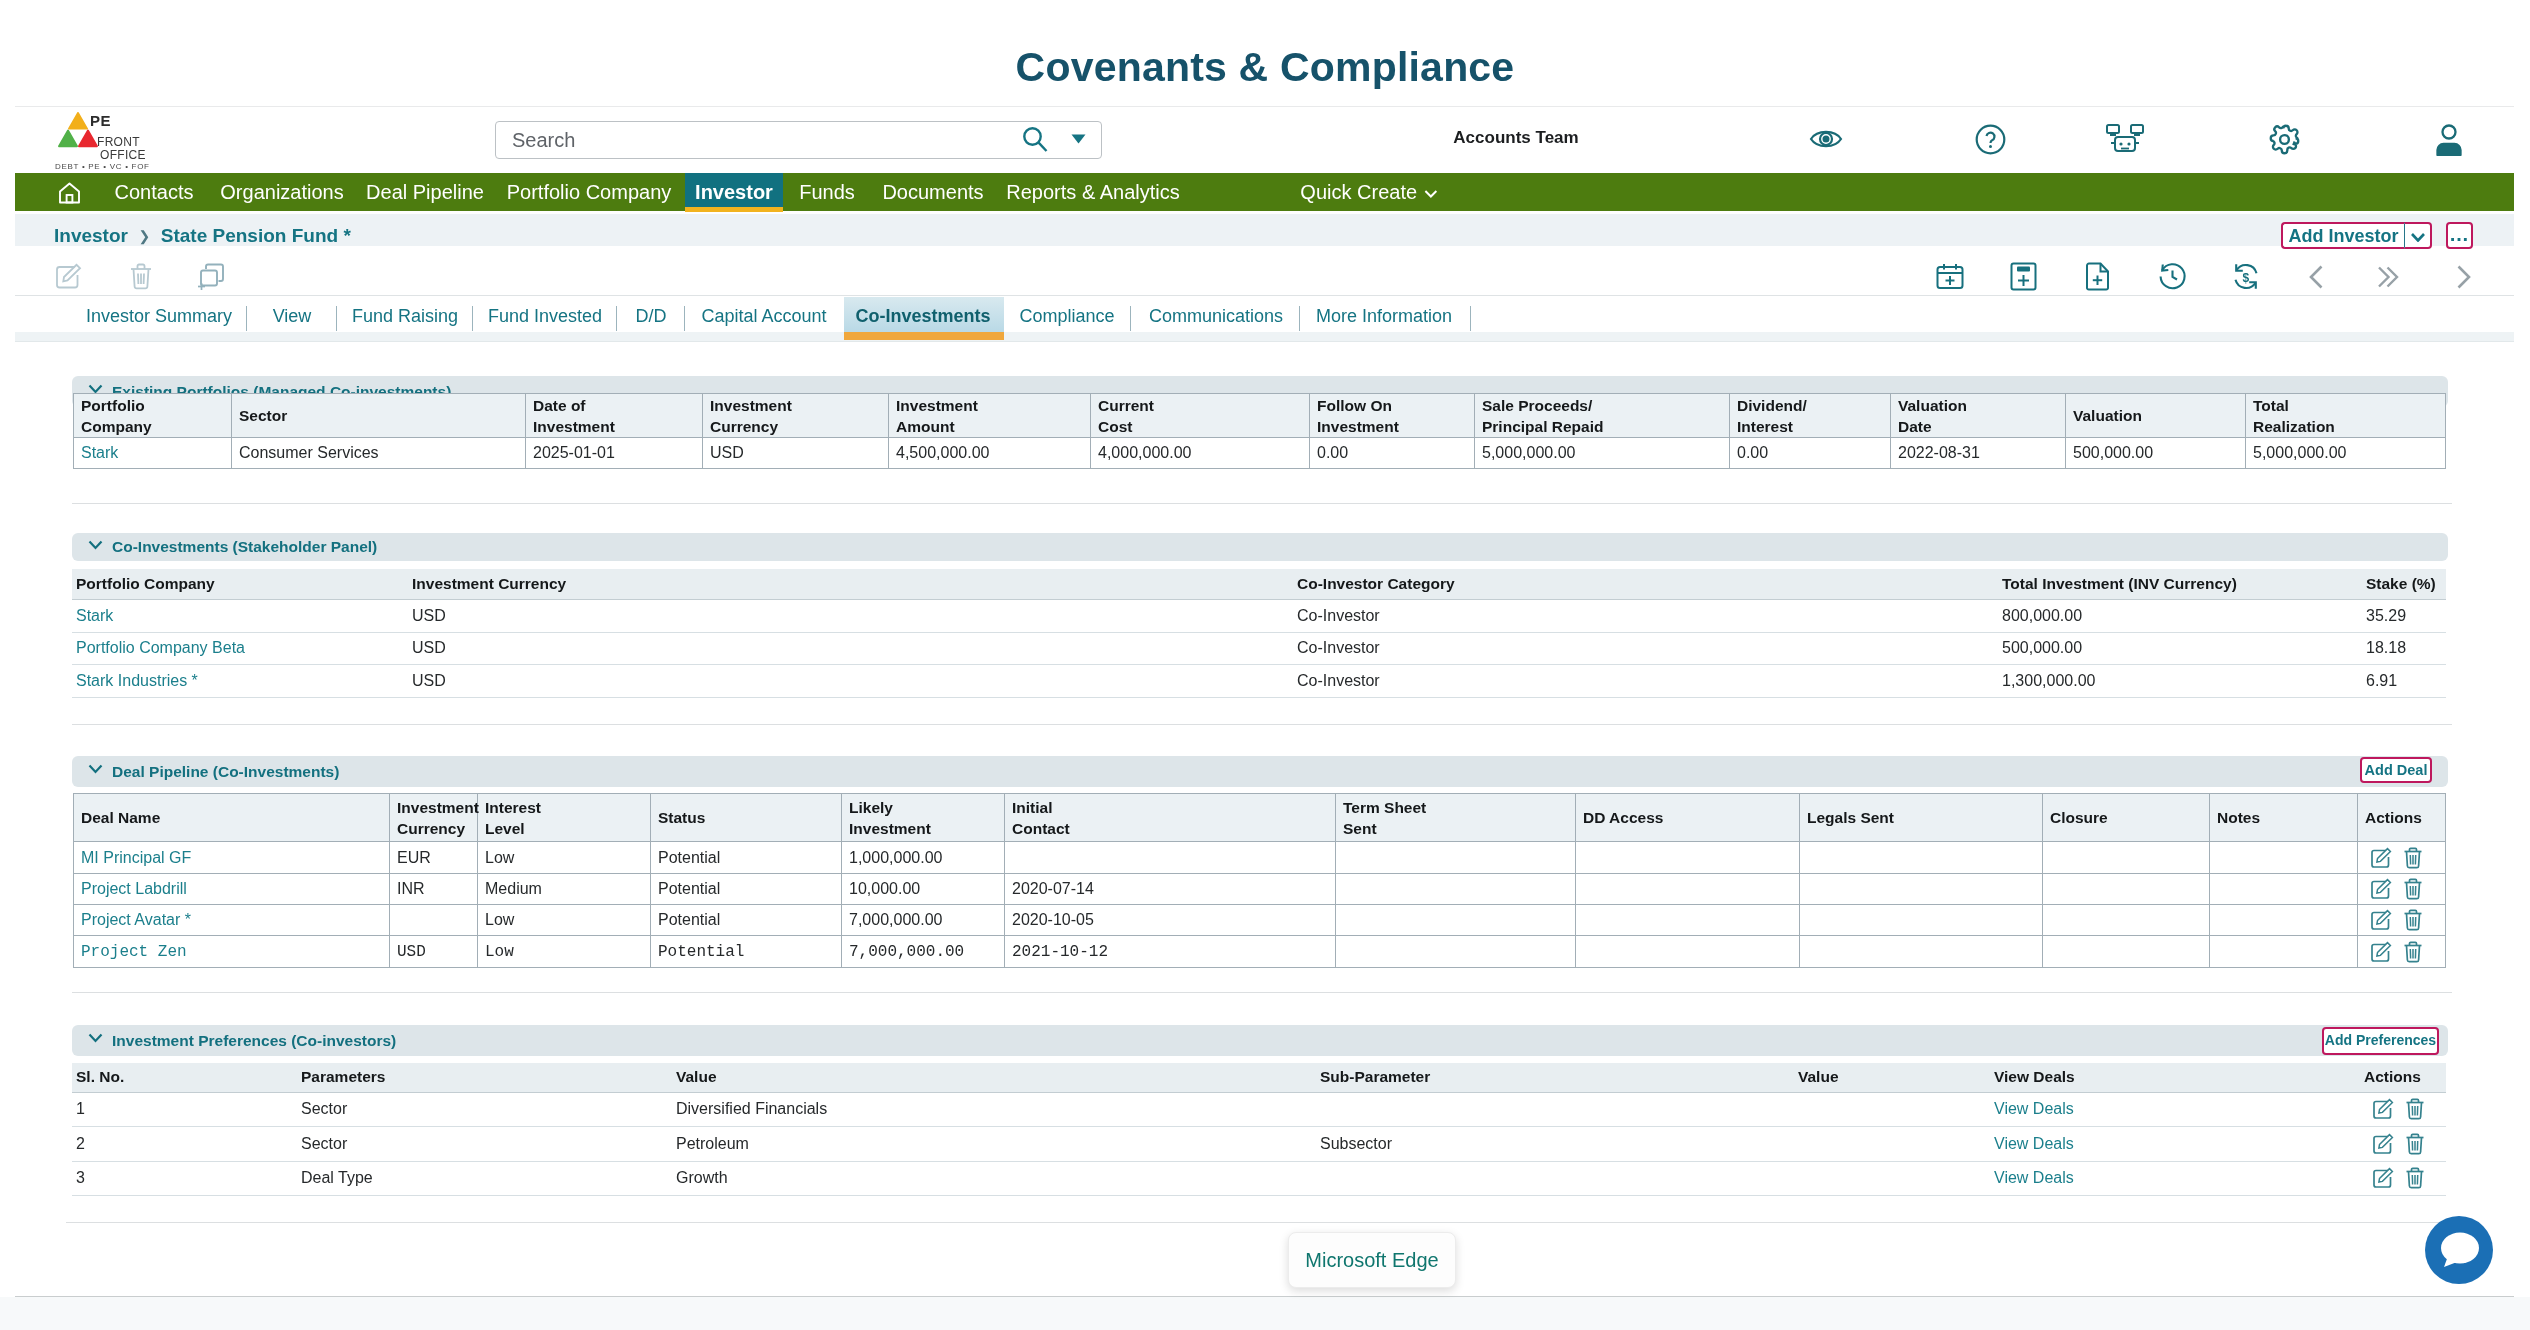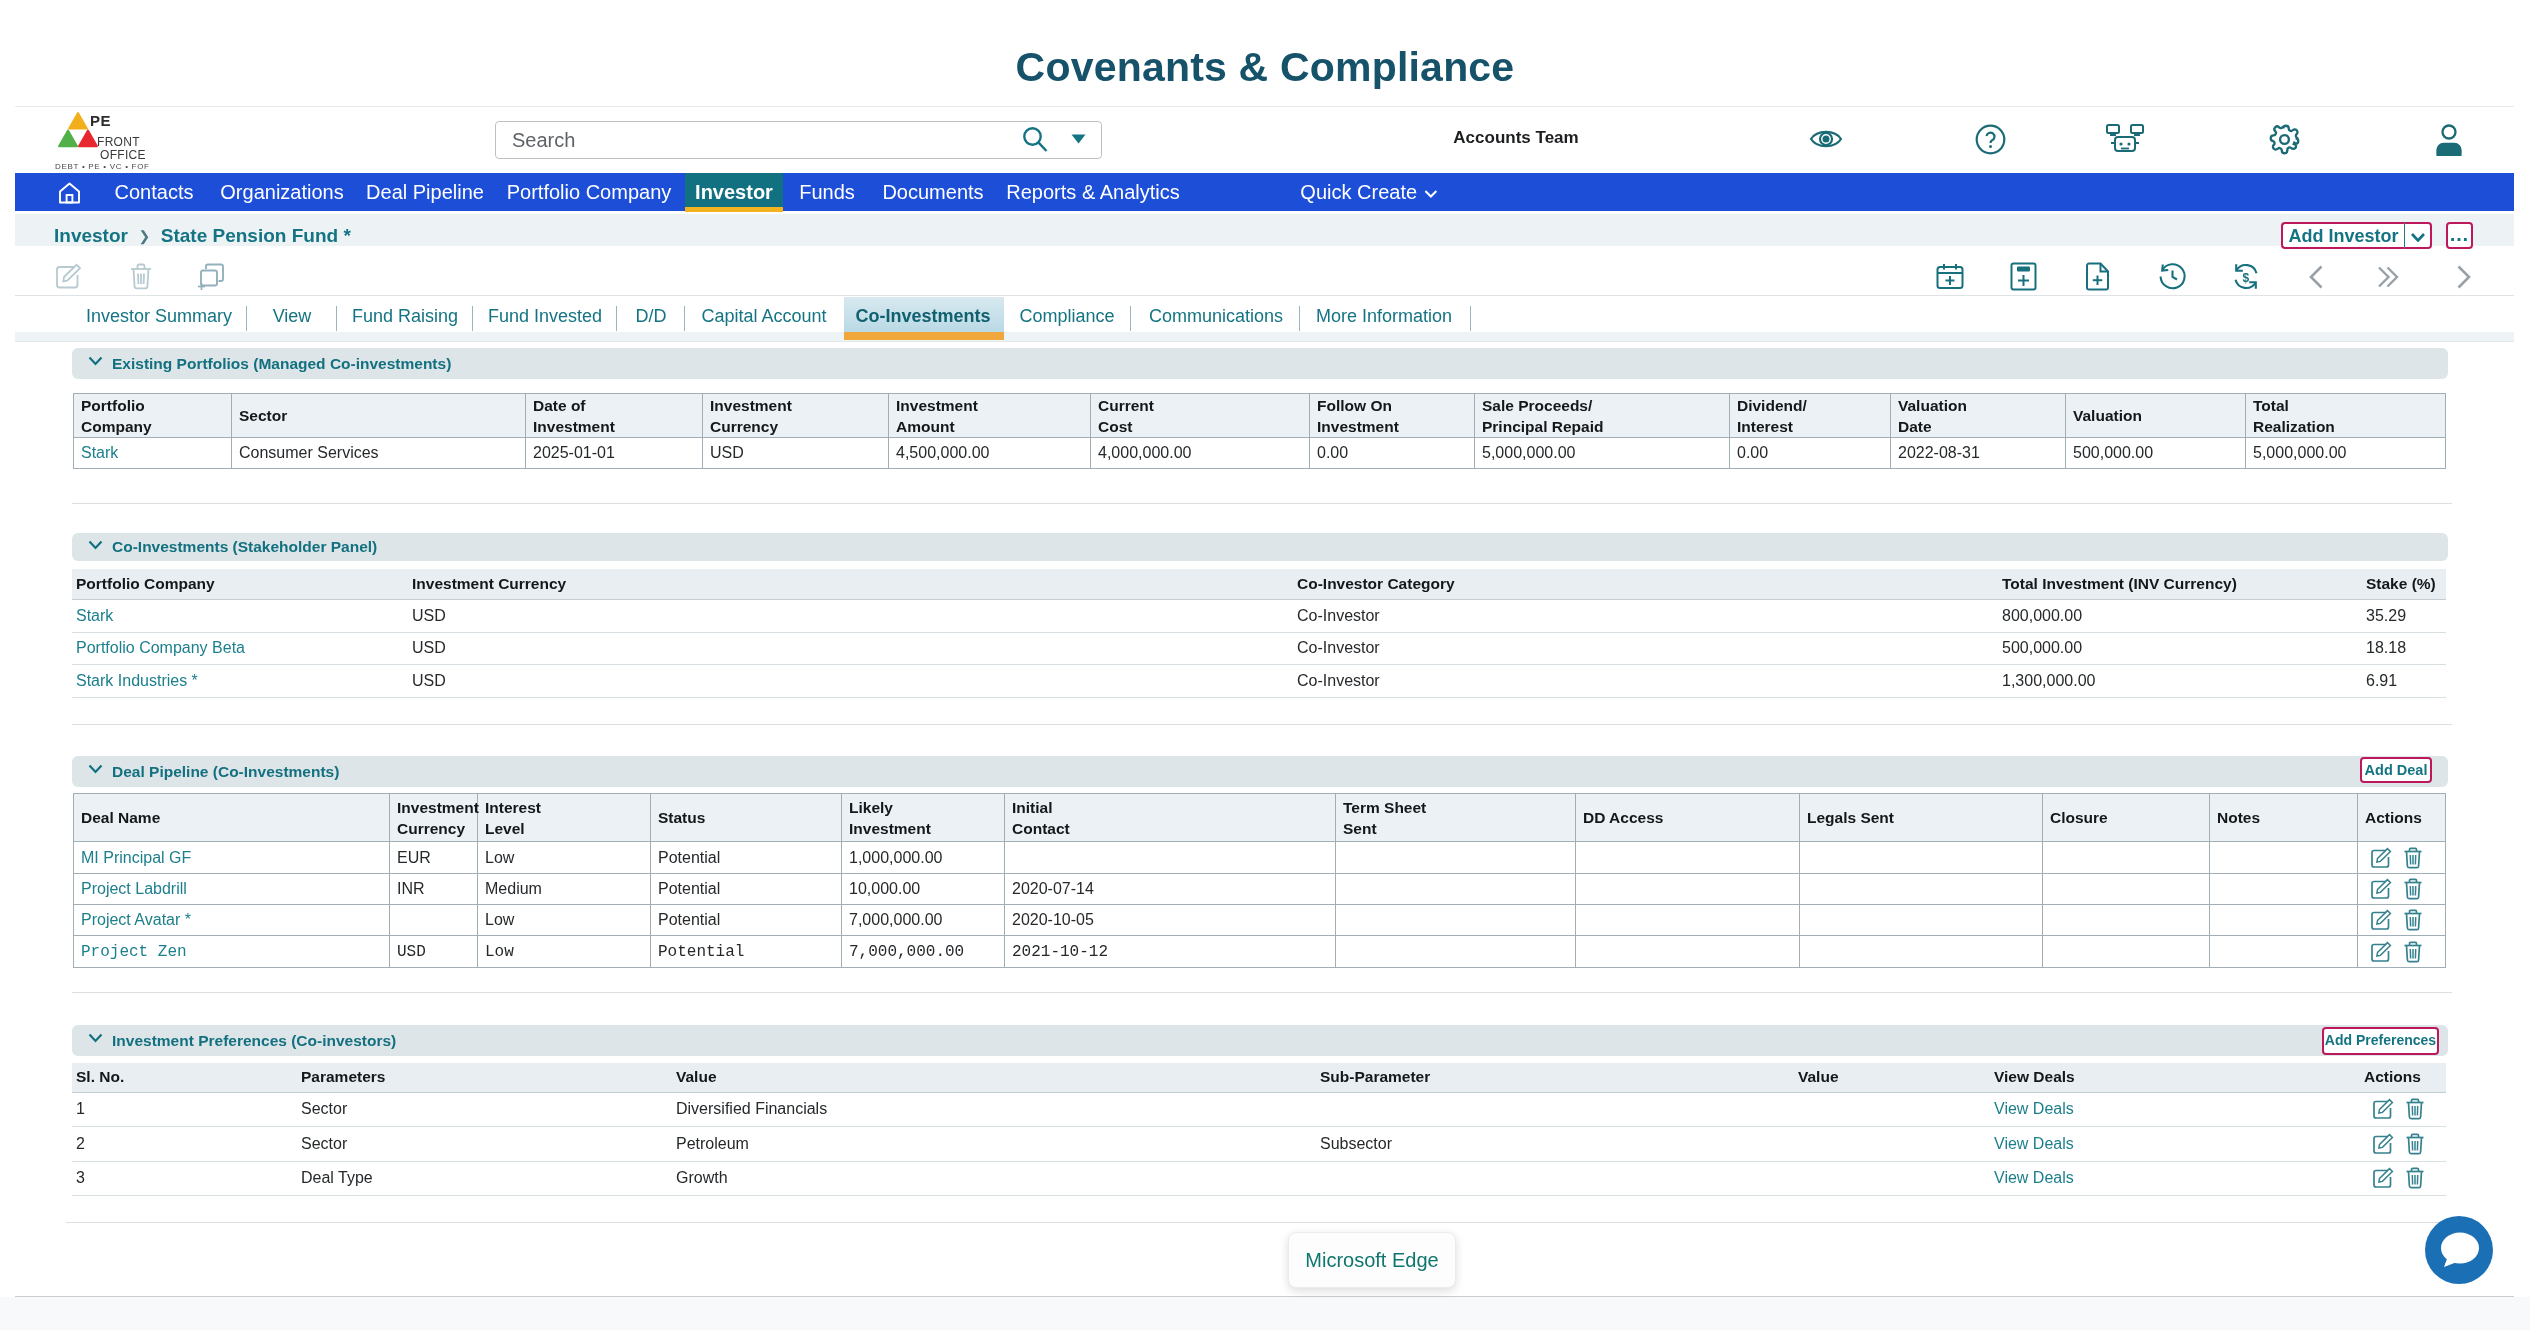--- a/index.html
+++ b/index.html
@@ -1,21 +1,21 @@
 <!DOCTYPE html>
 <html><head>
 <meta charset="utf-8">
 <style>
   html,body{margin:0;padding:0;}
   body{width:2530px;height:1330px;font-family:"Liberation Sans",sans-serif;background:#ffffff;position:relative;overflow:hidden;}
   .abs{position:absolute;}
   #title{left:0;right:0;top:44px;text-align:center;font-size:41px;font-weight:bold;color:#16526a;letter-spacing:.2px;}
   #hline1{left:15px;top:106px;width:2499px;height:1px;background:#e9eaeb;}
   
-  #nav{left:15px;top:173px;width:2499px;height:38px;background:#1d4ed8;}
+  #nav{left:15px;top:173px;width:2499px;height:38px;background:#4d7c0f;}
   .navitem{position:absolute;top:0;height:39px;line-height:39px;color:#fff;font-size:20px;font-weight:500;transform:translateX(-50%);white-space:nowrap;}
   #navactive{position:absolute;left:670px;top:0;width:98px;height:39px;background:#117180;}
   #navunder{position:absolute;left:670px;top:34px;width:98px;height:5px;background:#f2b31e;}
   
   #crumb{left:15px;top:214px;width:2499px;height:32px;background:#edf2f5;}
   
   #tabrow{left:15px;top:295px;width:2499px;height:42px;background:#fff;border-top:1px solid #dfe3e5;}
   .tab{position:absolute;top:6px;height:29px;line-height:29px;font-size:18px;color:#157483;transform:translateX(-50%);white-space:nowrap;}
   .tabsep{position:absolute;top:10px;height:25px;width:1px;background:#9cb4bd;}
   
@@ -224,21 +224,21 @@
   <div class="tabsep" style="left:601px;"></div>
   <div class="tabsep" style="left:669px;"></div>
 
   <div class="tabsep" style="left:1115px;"></div>
   <div class="tabsep" style="left:1284px;"></div>
   <div class="tabsep" style="left:1455px;"></div>
 </div>
 
 <div class="abs" style="left:15px;top:332px;width:2499px;height:9px;background:#eef3f5;border-bottom:1px solid #e2e8ea;"></div>
 
-<div class="abs secbar" style="top:348px;">
+<div class="abs secbar" style="top:376px;">
   <svg class="secchev" width="15" height="10" viewBox="0 0 15 10" fill="none" stroke="#13707f" stroke-width="2.2">
       <path d="M1.5 1.5 L7.5 8 L13.5 1.5"></path>
     </svg>
   <div class="sectitle">Existing Portfolios (Managed Co-investments)</div>
 </div>
 <table class="grid" style="left:73px;top:393px;width:2372px;">
 <colgroup>
       <col style="width:158px">
       <col style="width:294px">
       <col style="width:177px">

